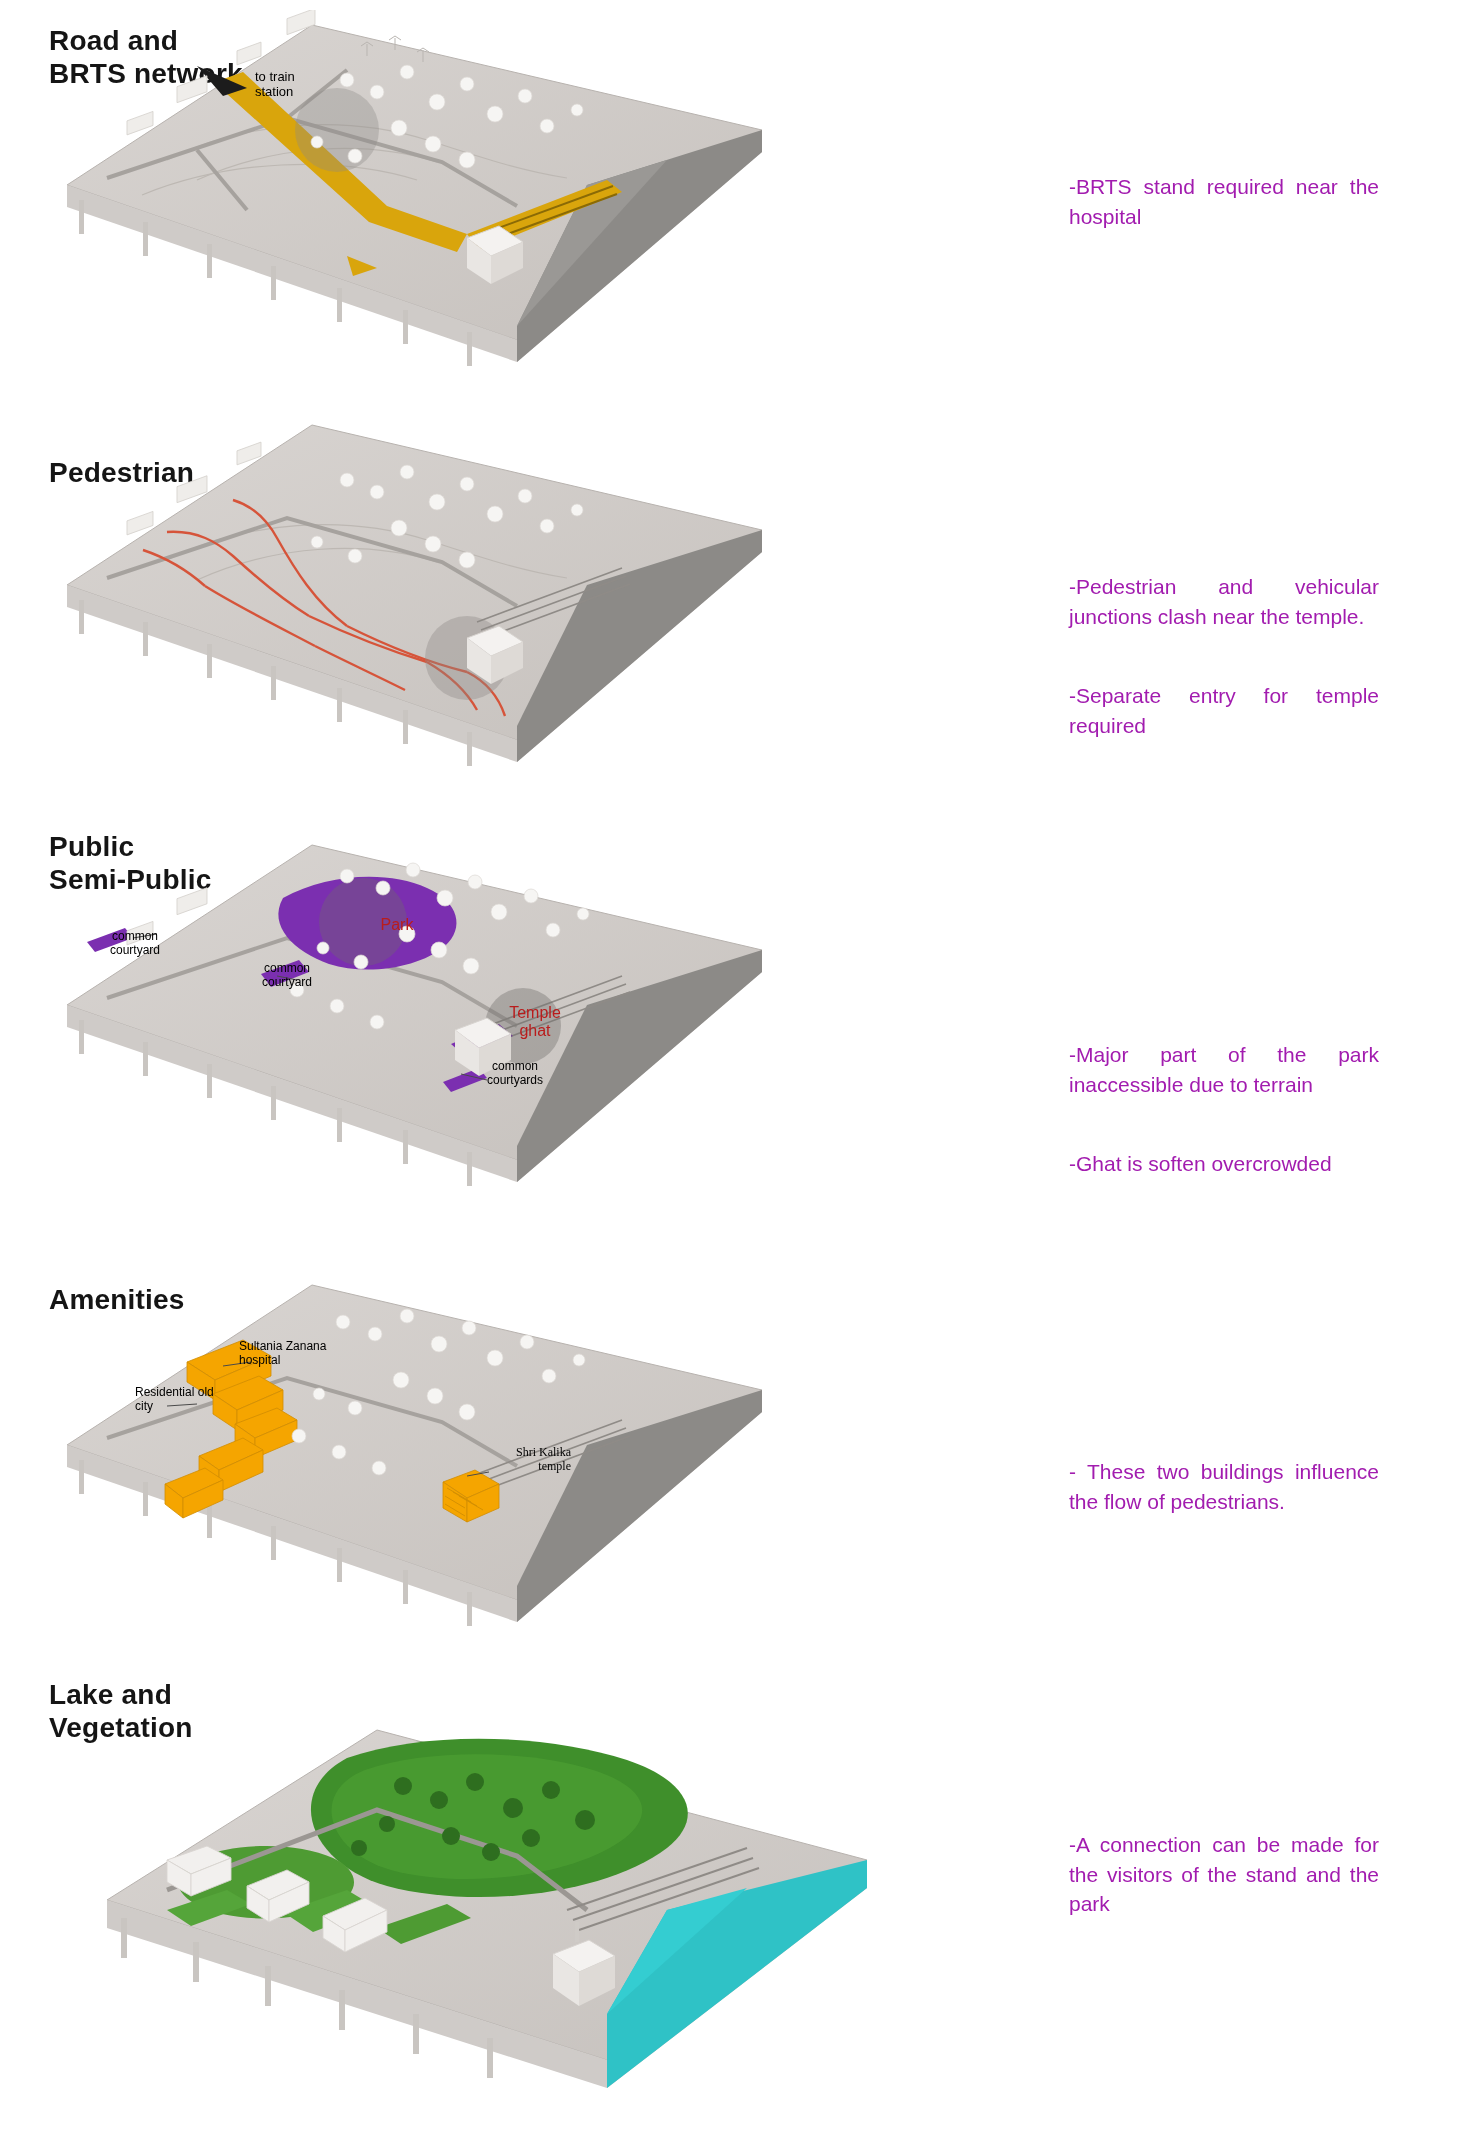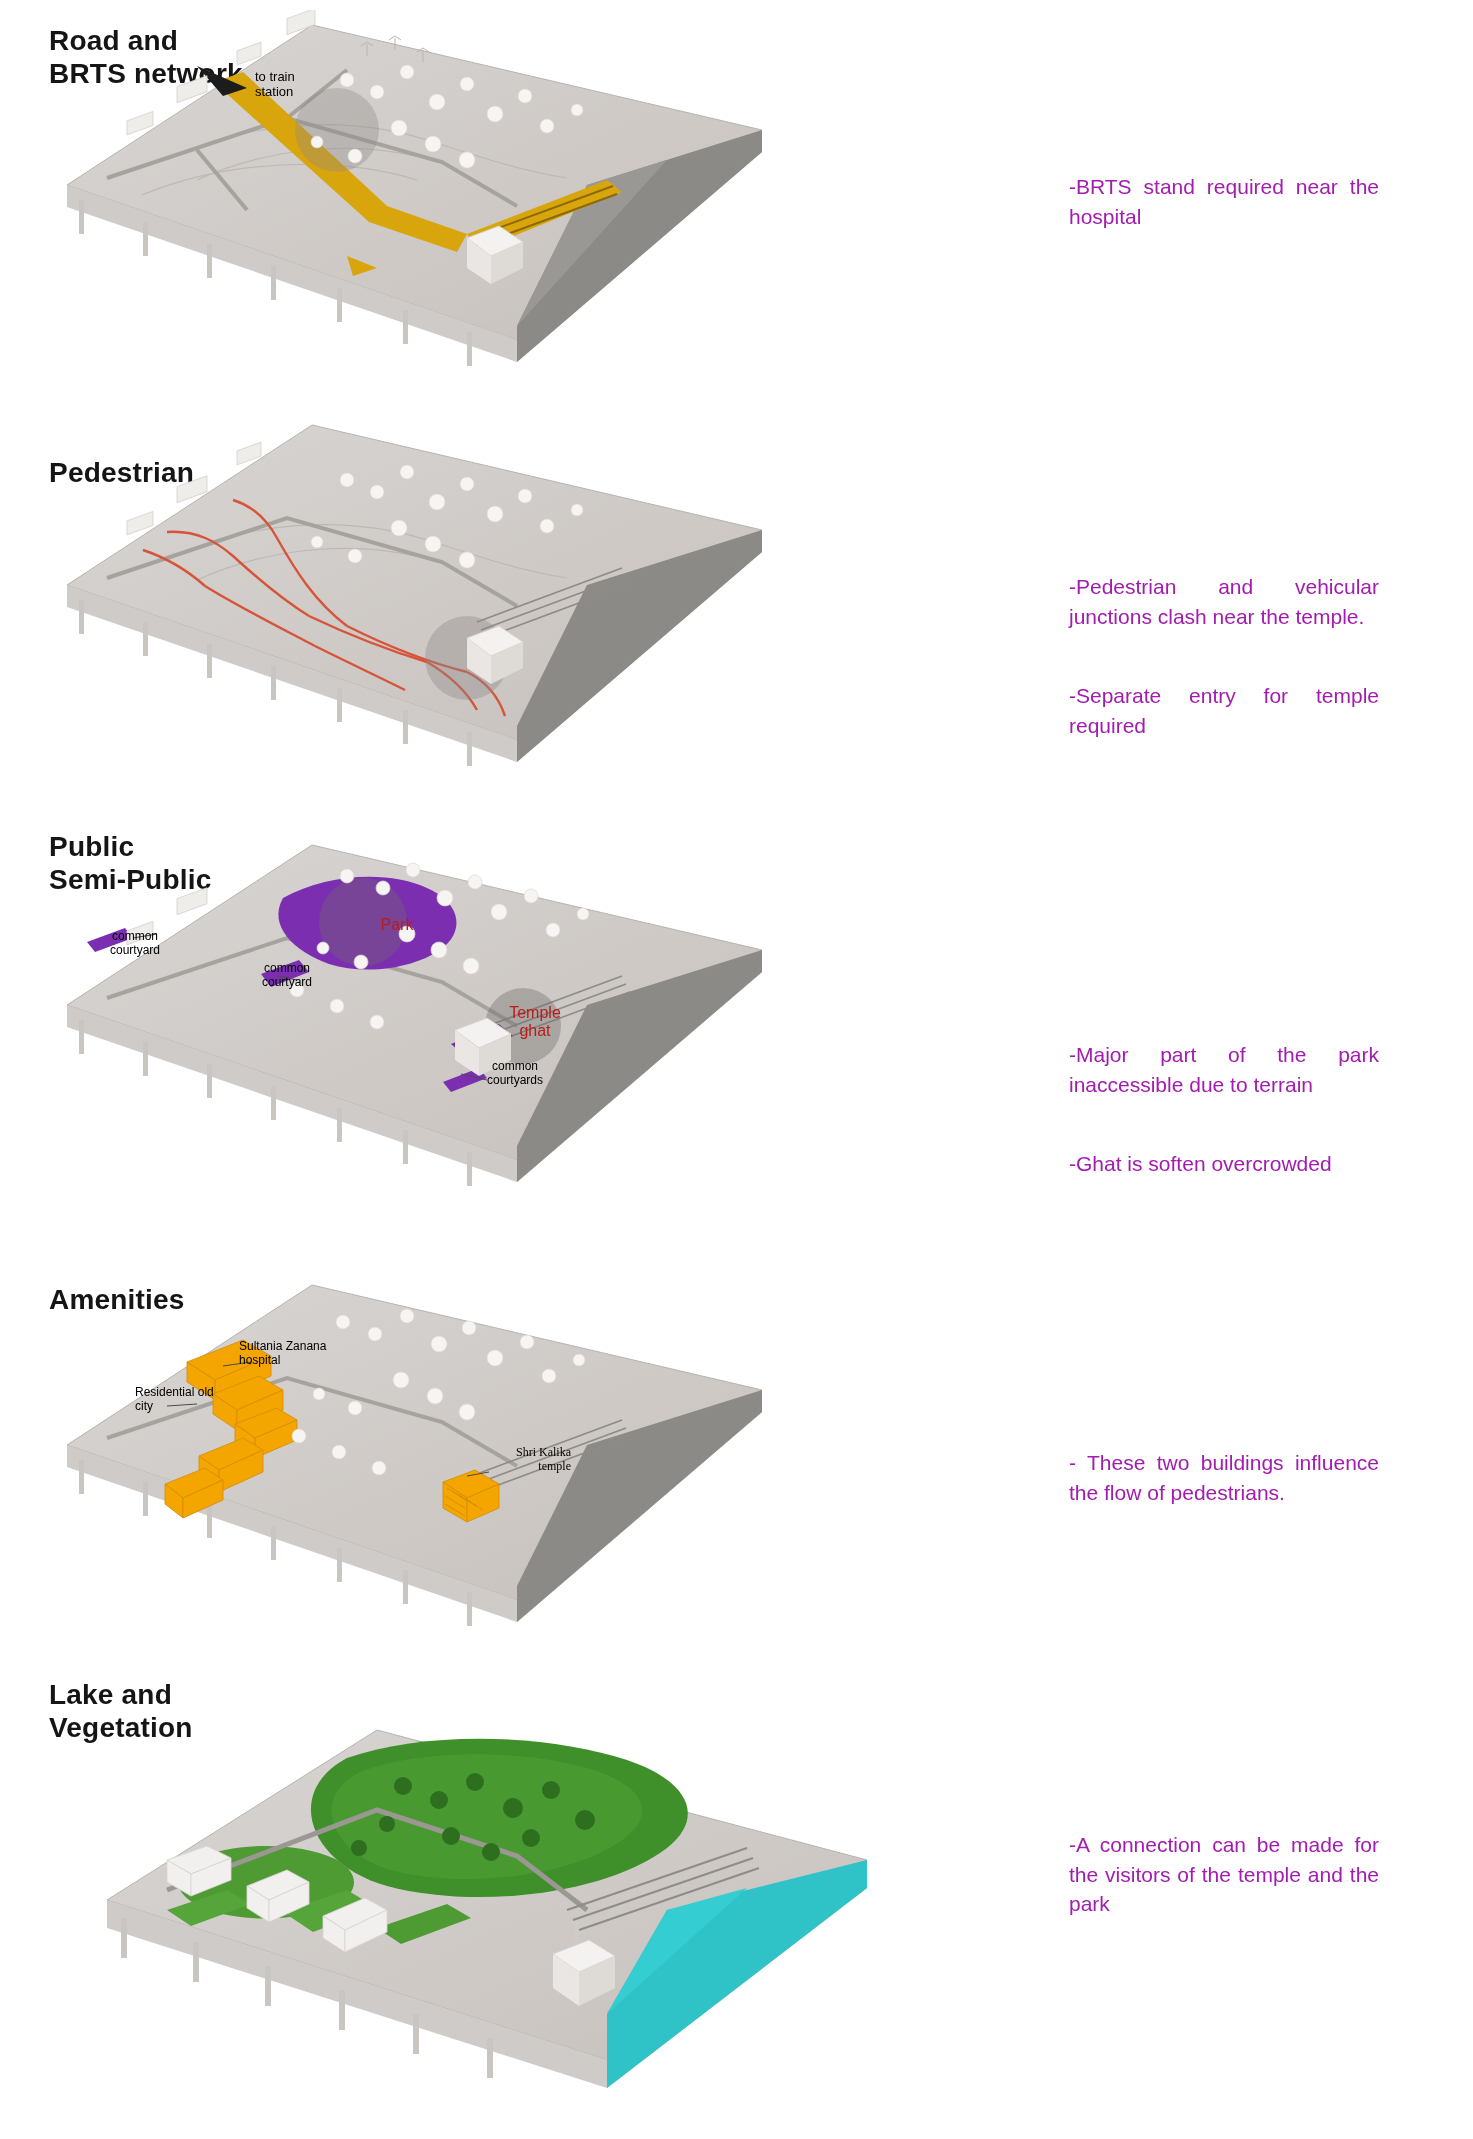--- a/index.html
+++ b/index.html
@@ -307,21 +307,21 @@
       <div class="map-label small" style="left:196px;top:132px;width:88px;">common
 courtyard</div>
       <div class="map-label small" style="left:420px;top:230px;width:96px;">common
 courtyards</div>
     </div>
   </div>
 
   <div class="layer" style="top:1270px;height:420px;">
     <div class="layer-title" style="top:13px;">Amenities</div>
 
-    <div class="notes" style="left:1062px;top:148px;">
+    <div class="notes" style="left:1062px;top:157px;">
       <p class="note-p">- These two buildings influence the flow of pedestrians.</p>
     </div>
 
     <div class="scene" style="left:40px;top:0px;">
       <div class="iso">
         <svg viewBox="0 0 740 400" preserveAspectRatio="none">
           <polygon points="20,175 265,15 715,120 470,330" fill="url(#gplate)" stroke="#b7b2ae" stroke-width="1"></polygon>
           <polygon points="20,175 470,330 470,352 20,197" fill="#cfcbc8"></polygon>
           <polygon points="470,330 715,120 715,142 470,352" fill="#bdb8b4"></polygon>
           <g fill="#c9c5c1">
@@ -403,21 +403,21 @@
       <div class="map-label small" style="left:424px;top:176px;width:100px;text-align:right;font-family:Liberation Serif, serif;">Shri Kalika
 temple</div>
     </div>
   </div>
 
   <div class="layer" style="top:1690px;height:449px;">
     <div class="layer-title" style="top:-12px;">Lake and
 Vegetation</div>
 
     <div class="notes" style="left:1062px;top:110px;">
-      <p class="note-p">-A connection can be made for the visitors of the temple and the park</p>
+      <p class="note-p">-A connection can be made for the visitors of the stand and the park</p>
     </div>
 
     <div class="scene" style="left:40px;top:-80px;width:900px;height:500px;">
       <div class="iso">
         <svg viewBox="0 0 900 500" preserveAspectRatio="none">
           <polygon points="60,290 330,120 820,250 560,450" fill="url(#gplate)" stroke="#b7b2ae" stroke-width="1"></polygon>
           <polygon points="60,290 560,450 560,478 60,318" fill="#cfcbc8"></polygon>
           <polygon points="560,450 820,250 820,278 560,478" fill="#bdb8b4"></polygon>
           <g fill="#c9c5c1">
             <rect x="74" y="308" width="6" height="40"></rect>

